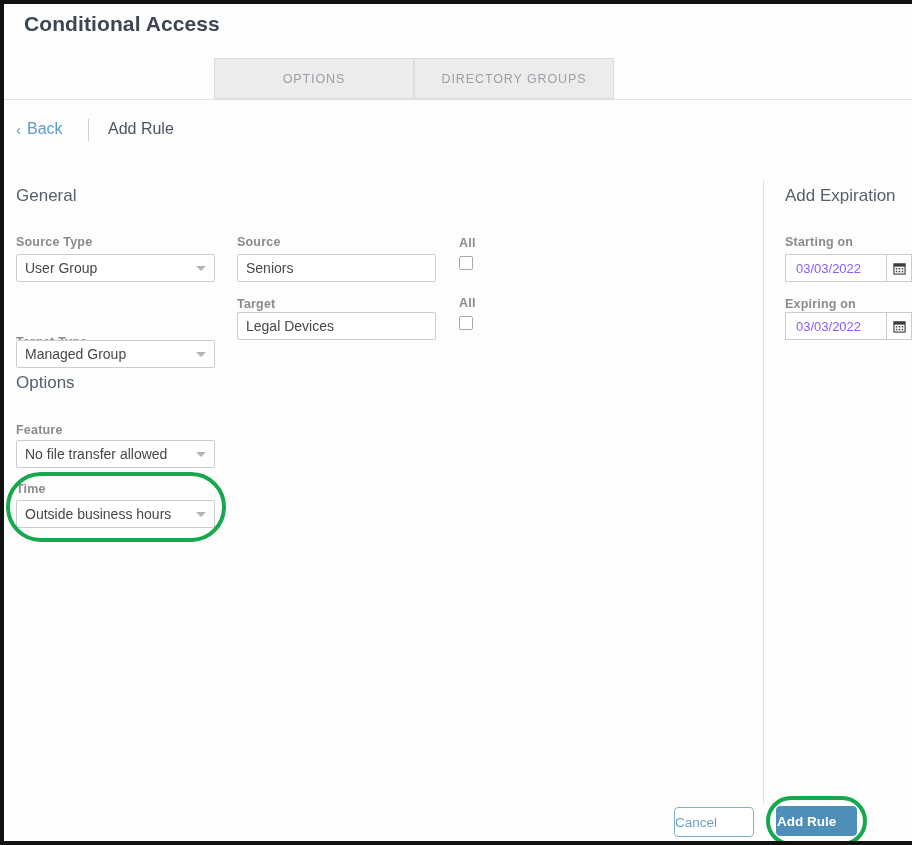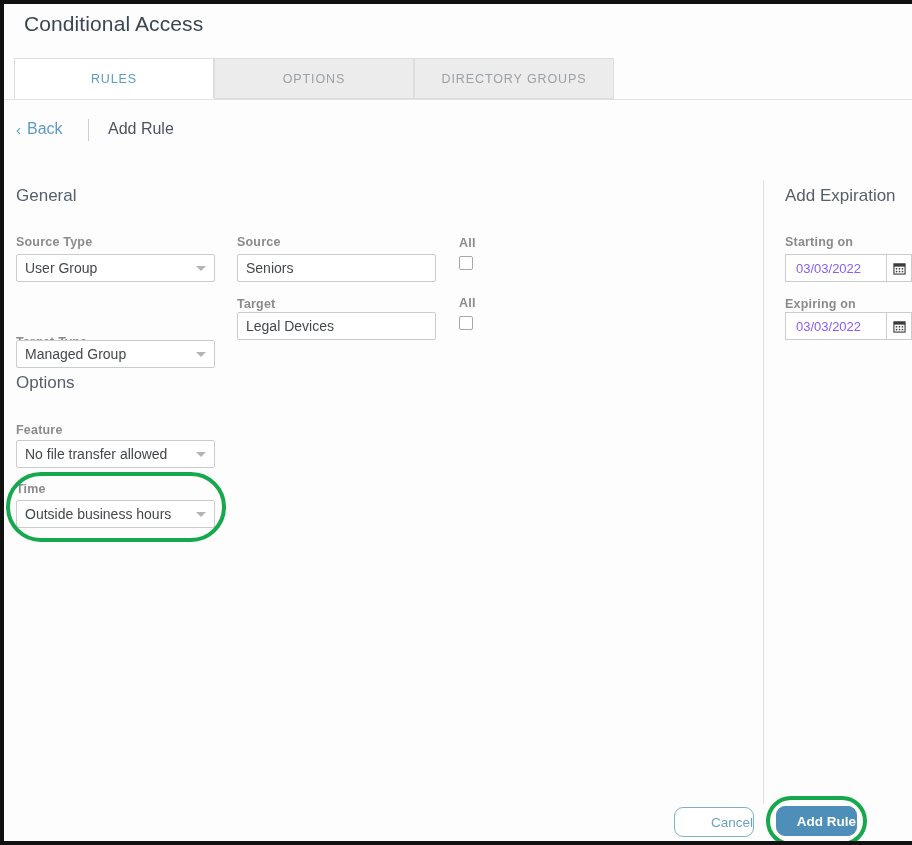--- a/index.html
+++ b/index.html
@@ -39,21 +39,21 @@
     bottom: 0;
     background: #fdfdfd;
   }
 
   
   .page-title {
     position: absolute;
     left: 20px;
     top: 8px;
     font-size: 21px;
-    font-weight: 400;
+    font-weight: 700;
     color: #3b4652;
     letter-spacing: 0.1px;
   }
 
   
   .tabstrip {
     position: absolute;
     left: 0px;
     top: 54px;
     width: 908px;
@@ -227,25 +227,25 @@
     width: 1px;
     height: 624px;
     background: #e0e0e0;
   }
 
   
   .btn {
     position: absolute;
     box-sizing: border-box;
     height: 30px;
-    border-radius: 9px;
+    border-radius: 4px;
     font-size: 13.5px;
     display: flex;
     align-items: center;
-    justify-content: flex-end;
+    justify-content: flex-start;
     cursor: pointer;
     user-select: none;
   }
   #btn-cancel {
     left: 670px;
     top: 803px;
     width: 80px;
     background: #ffffff;
     border: 1px solid #7fb0cf;
     color: #6aa3c7;
@@ -284,23 +284,20 @@
 </style>
 </head>
 <body>
 
 <div id="app-window">
   <div id="page-surface">
 
     <div class="page-title">Conditional Access</div>
 
     <div class="tabstrip">
-      <div class="tab active" id="tab-rules">
-        <span>RULES</span>
-      </div>
       <div class="tab inactive" id="tab-options">
         <span>OPTIONS</span>
       </div>
       <div class="tab inactive" id="tab-dirgroups">
         <span>DIRECTORY GROUPS</span>
       </div>
     </div>
 
     <div class="crumbrow">
       <div class="back-link">

